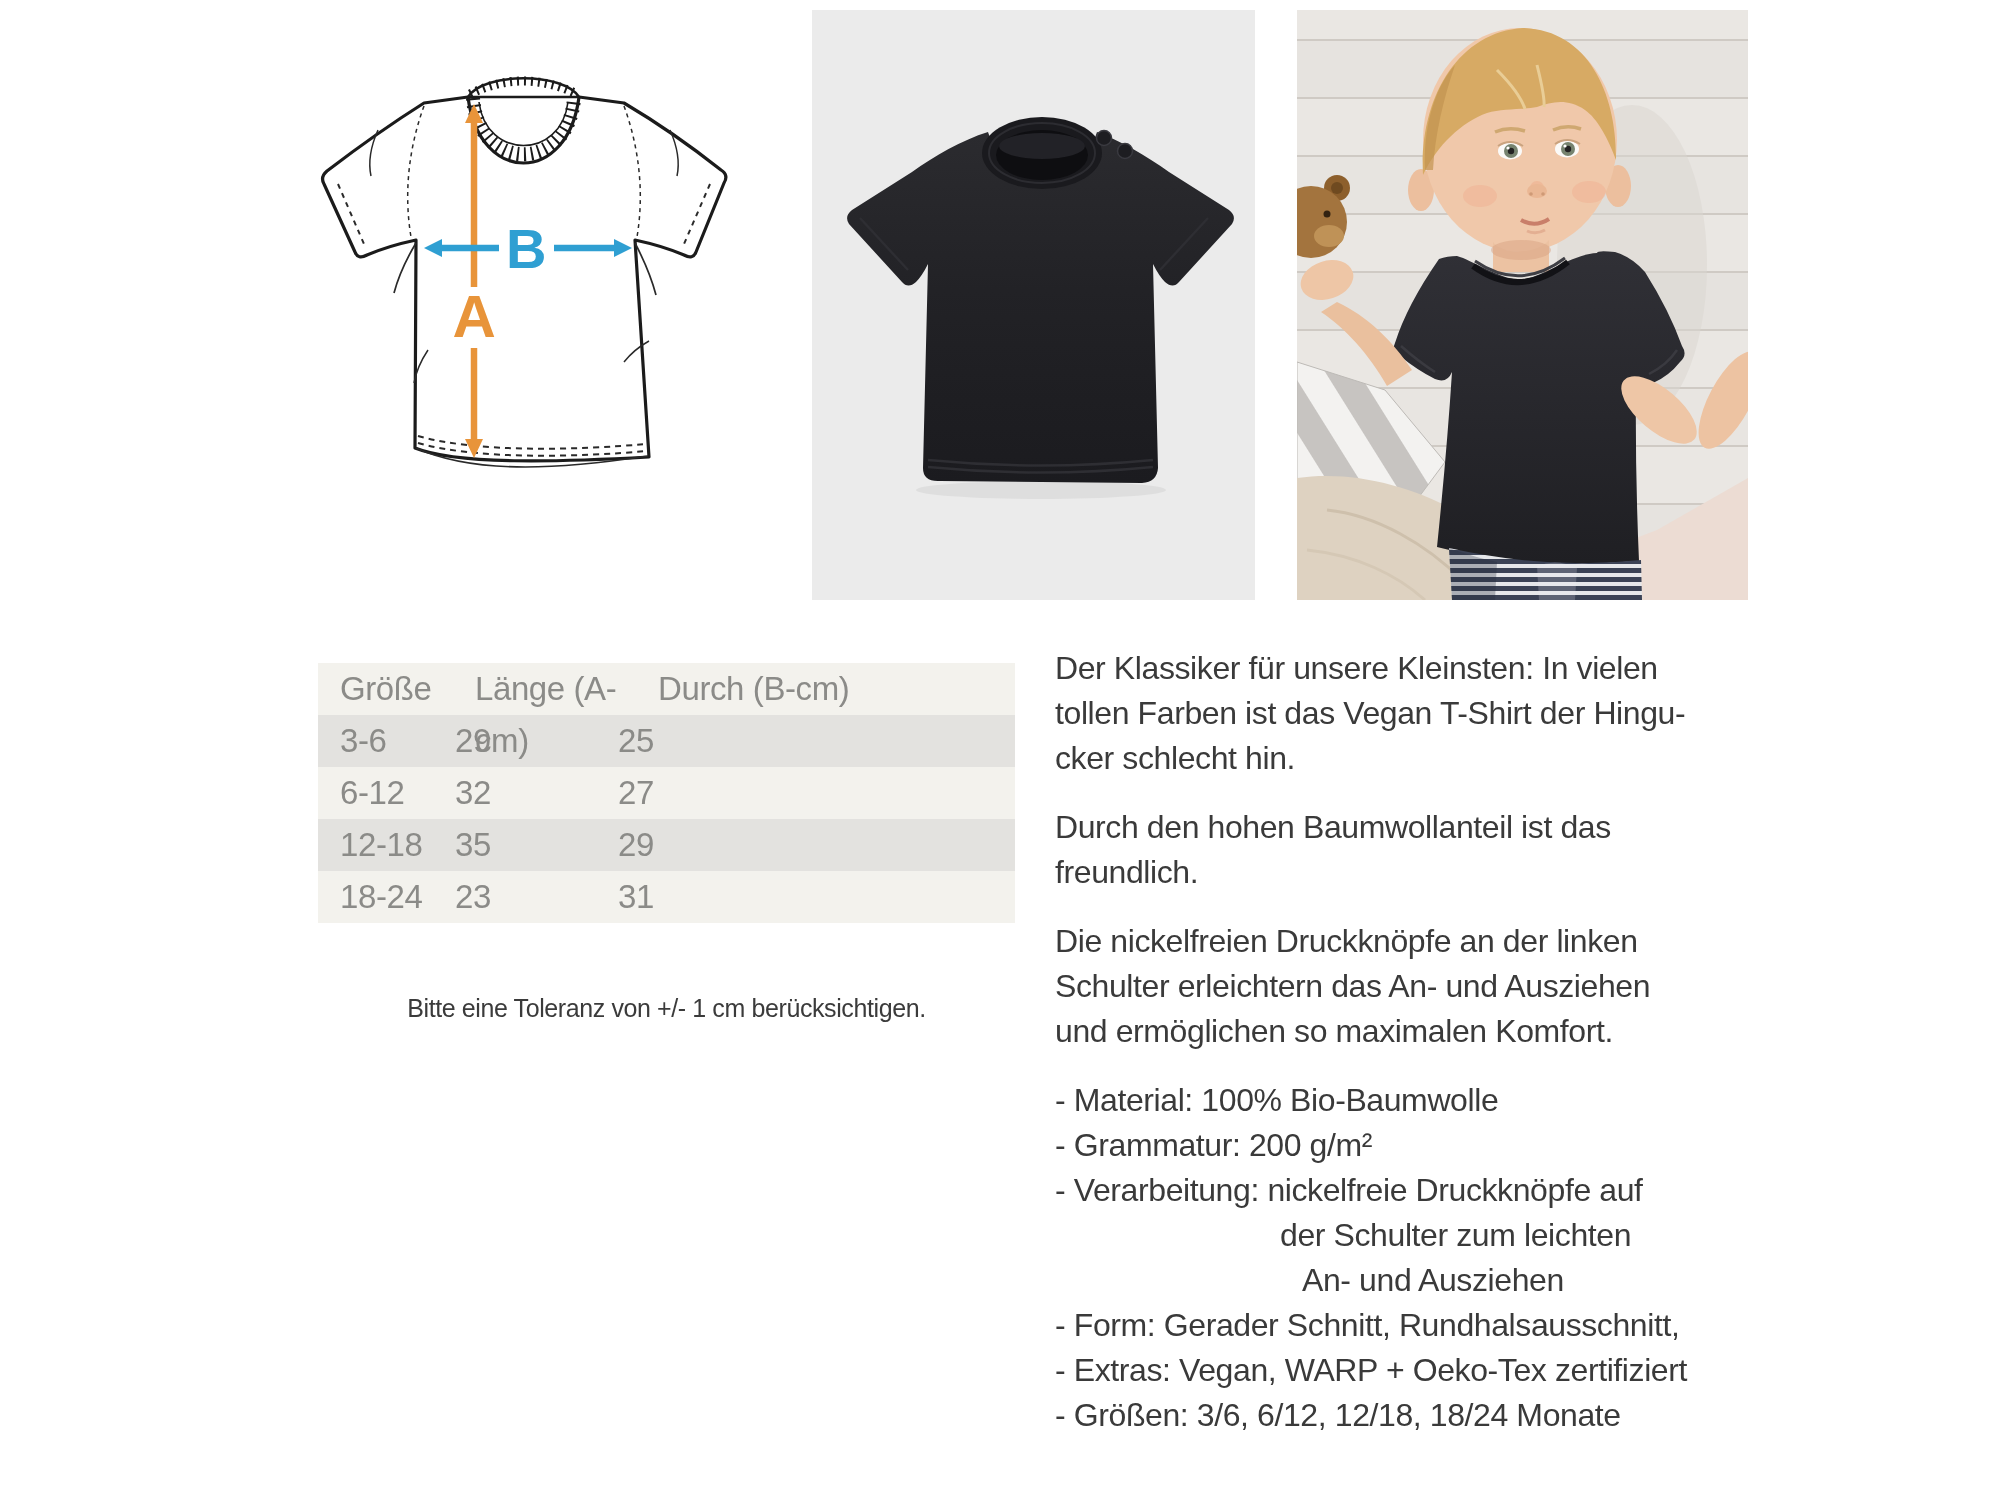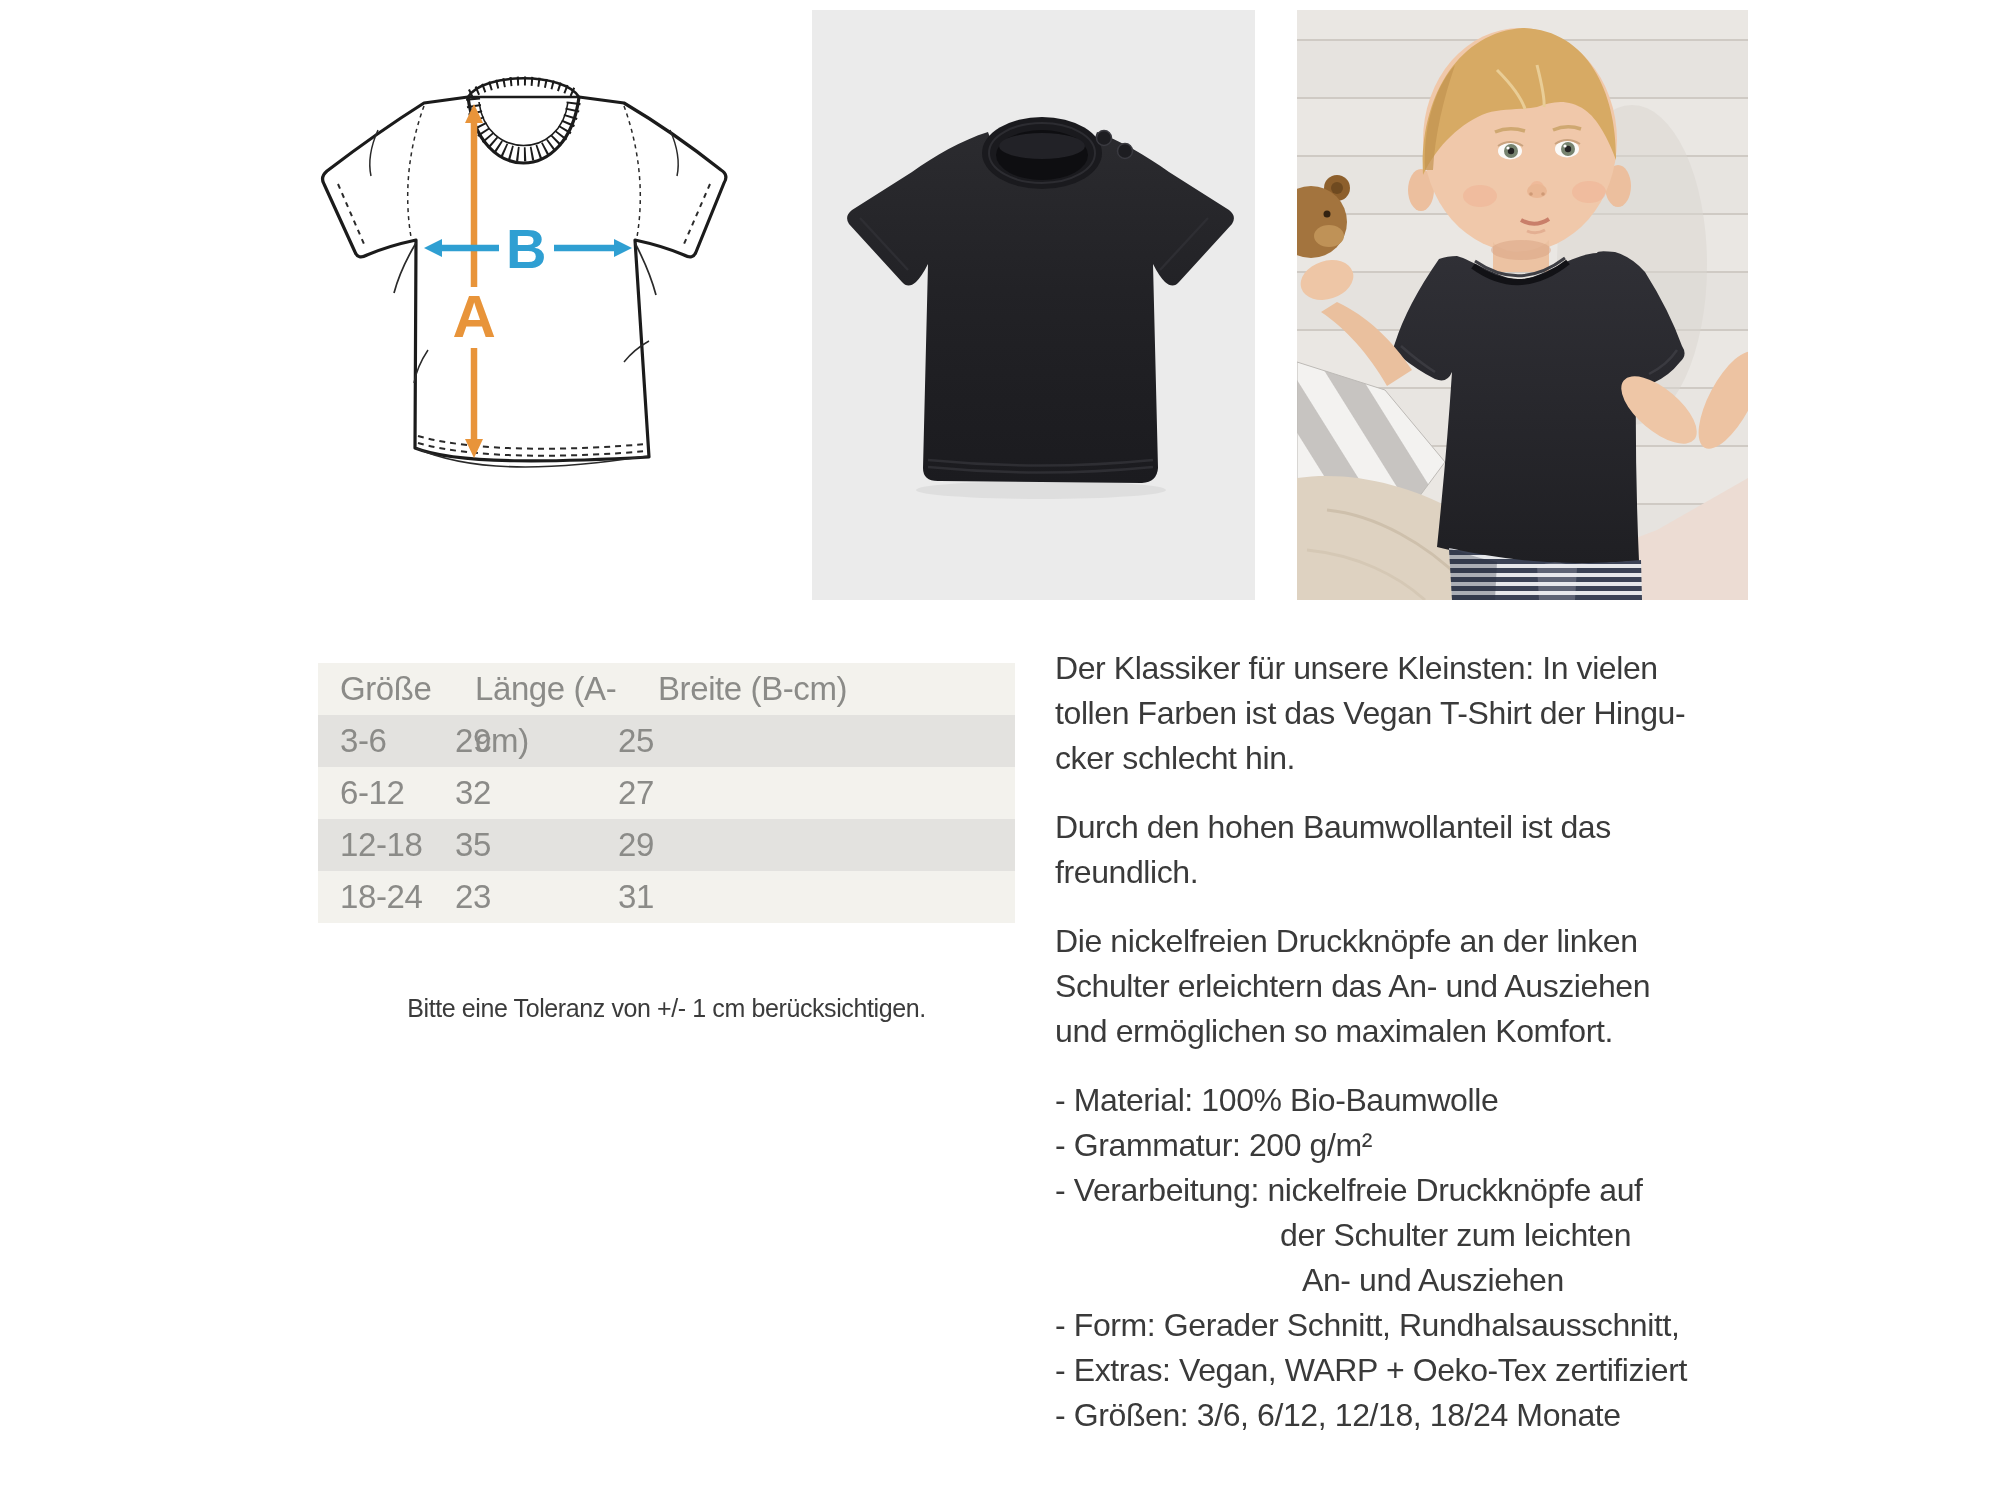--- a/index.html
+++ b/index.html
@@ -245,21 +245,21 @@
         <path d="M152,538 Q180,548 200,552 L198,590 L155,590 Z" fill="#232a3c" opacity="0.3"></path>
         <path d="M240,556 Q260,548 280,558 L278,590 L242,590 Z" fill="#f0f1f3" opacity="0.2"></path>
       </g>
     </svg>
   </div>
 
   <div class="size-table">
     <div class="trow thead">
       <div class="c1">Größe</div>
       <div class="c2">Länge (A-cm)</div>
-      <div class="c3">Breite (B-cm)</div>
+      <div class="c3">Durch (B-cm)</div>
     </div>
     <div class="trow r-odd">
       <div class="c1">3-6</div>
       <div class="c2">29</div>
       <div class="c3">25</div>
     </div>
     <div class="trow r-even">
       <div class="c1">6-12</div>
       <div class="c2">32</div>
       <div class="c3">27</div>

